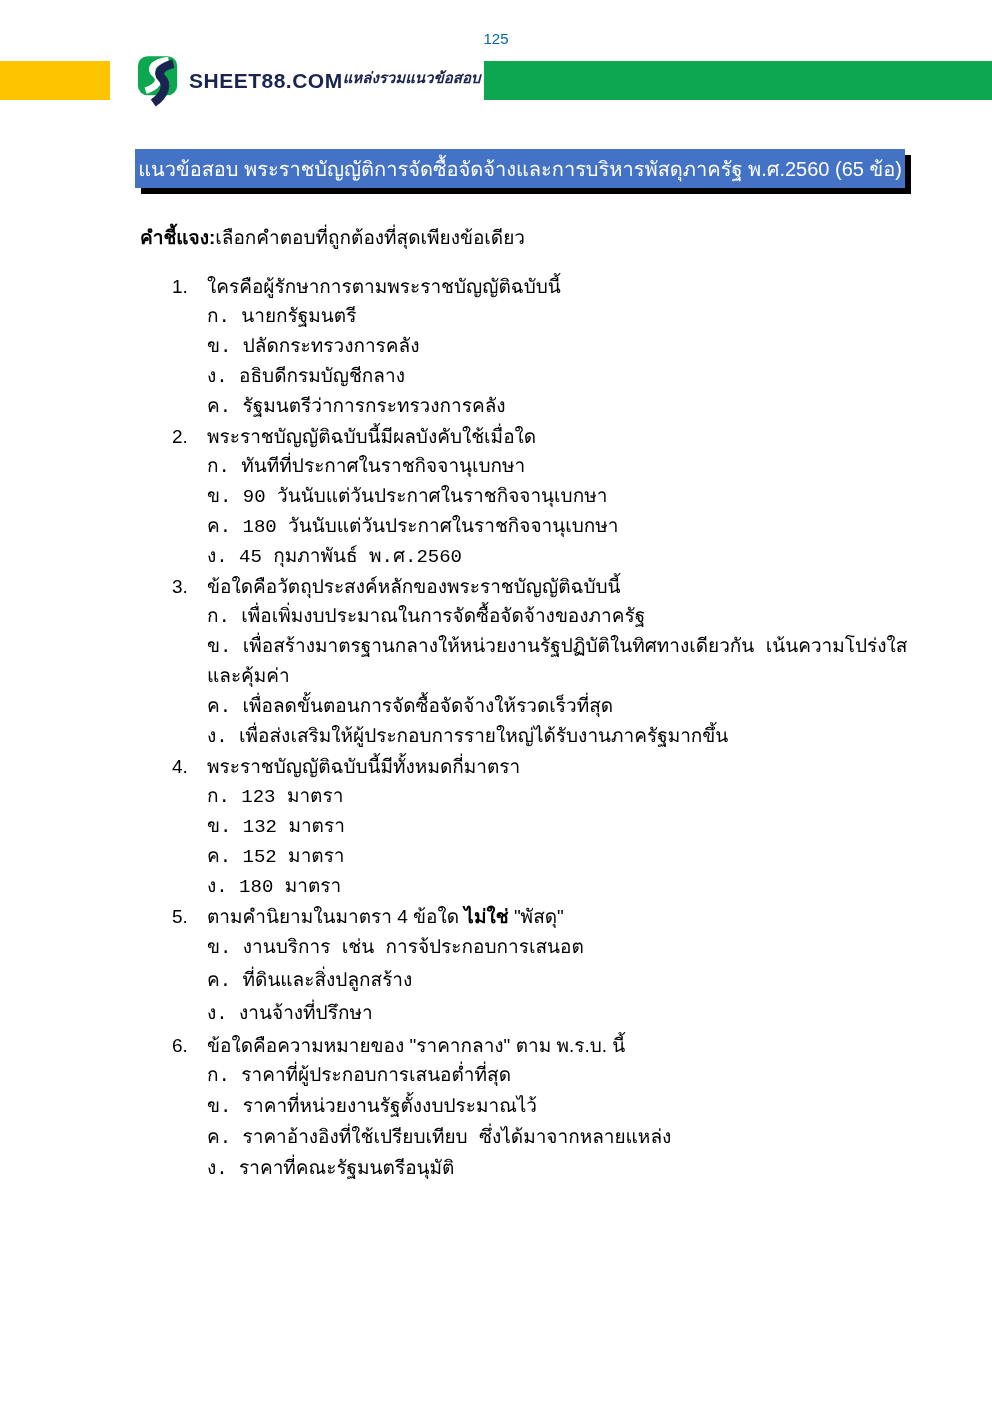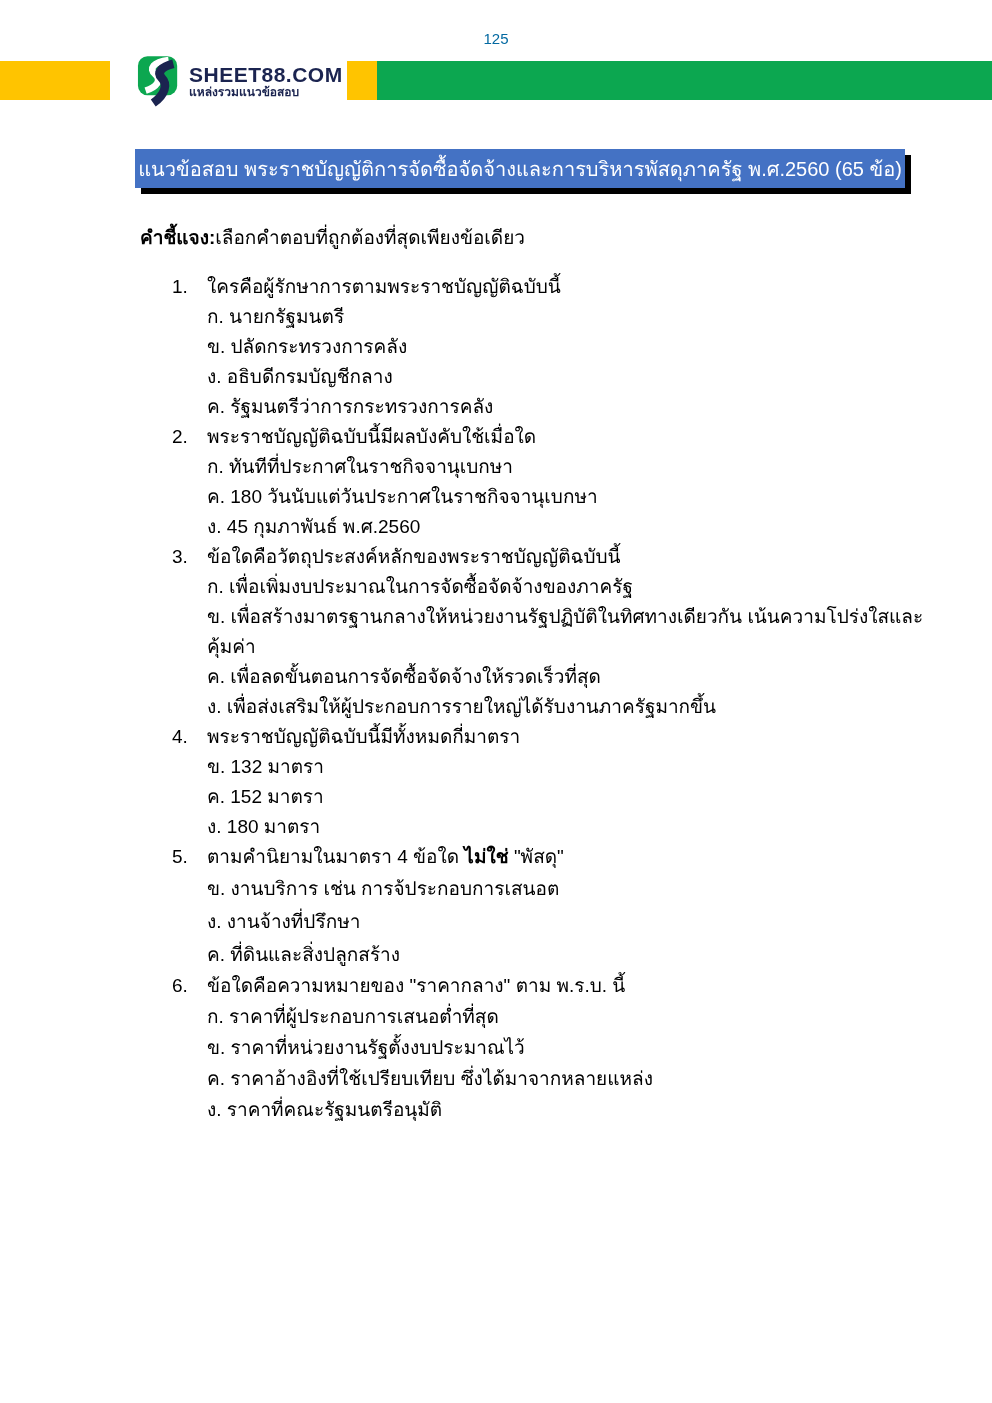--- a/index.html
+++ b/index.html
@@ -15,41 +15,41 @@
   .header-band{position:absolute;top:61px;left:0;width:100%;height:39px;}
   .bar{position:absolute;top:0;height:39px;}
   .bar-yellow-left{left:0;width:110px;background:var(--yellow);}
   .bar-yellow-mid{left:327px;width:50px;background:var(--yellow);}
   .bar-green{left:377px;right:0;background:var(--green);}
   .logo{
     position:absolute;left:133px;top:-6px;height:52px;display:flex;align-items:center;gap:8px;
     background:#fff;padding:0 4px;
   }
   .logo-icon{width:44px;height:52px;flex:0 0 auto;}
-  .logo-text{display:flex;flex-direction:column;line-height:1.05;}
+  .logo-text{display:flex;flex-direction:row;line-height:1.05;}
   .logo-name{font-size:21px;font-weight:bold;color:var(--navy);letter-spacing:0.5px;}
-  .logo-tagline{font-size:12px;font-weight:bold;color:var(--navy);}
+  .logo-tagline{font-size:15px;font-weight:bold;color:var(--navy);font-style:italic;}
   
   .title-bar{
     position:absolute;left:135px;top:149px;width:770px;height:39px;
     background:var(--blue);box-shadow:6px 6px 0 #000;
     display:flex;align-items:center;justify-content:center;
   }
   .title-bar span{
     color:#fff;font-size:20px;white-space:nowrap;
   }
   
   .instructions{position:absolute;left:140px;top:222px;font-size:19px;}
   .instructions b{}
   
   .questions{position:absolute;left:172px;top:272px;width:760px;font-size:19px;}
   .q-head{display:flex;line-height:30px;}
   .q-num{width:35px;flex:0 0 auto;}
   .q-text{flex:1;}
-  .option{margin-left:35px;line-height:30px;}
+  .option{margin-left:35px;line-height:30px;font-family:Liberation Mono, monospace;}
   .question.wide .option{line-height:33px;}
   .question.wide2 .option{line-height:31px;}
 </style>
 </head>
 <body style="--yellow: #FFC400; --green: #0CA750; --navy: #1B2450; --blue: #4472C4;">
 
 <div class="page-number">125</div>
 
 <div class="header-band">
   <div class="bar bar-yellow-left"></div>
@@ -88,53 +88,55 @@
     <div class="option">ง. อธิบดีกรมบัญชีกลาง</div>
     <div class="option">ค. รัฐมนตรีว่าการกระทรวงการคลัง</div>
   </div>
 
   <div class="question">
     <div class="q-head">
       <span class="q-num">2.</span>
       <span class="q-text"><span>พระราชบัญญัติฉบับนี้มีผลบังคับใช้เมื่อใด</span></span>
     </div>
     <div class="option">ก. ทันทีที่ประกาศในราชกิจจานุเบกษา</div>
+    <div class="option">ข. 90 วันนับแต่วันประกาศในราชกิจจานุเบกษา</div>
     <div class="option">ค. 180 วันนับแต่วันประกาศในราชกิจจานุเบกษา</div>
     <div class="option">ง. 45 กุมภาพันธ์ พ.ศ.2560</div>
   </div>
 
   <div class="question">
     <div class="q-head">
       <span class="q-num">3.</span>
       <span class="q-text"><span>ข้อใดคือวัตถุประสงค์หลักของพระราชบัญญัติฉบับนี้</span></span>
     </div>
     <div class="option">ก. เพื่อเพิ่มงบประมาณในการจัดซื้อจัดจ้างของภาครัฐ</div>
     <div class="option">ข. เพื่อสร้างมาตรฐานกลางให้หน่วยงานรัฐปฏิบัติในทิศทางเดียวกัน เน้นความโปร่งใสและคุ้มค่า</div>
     <div class="option">ค. เพื่อลดขั้นตอนการจัดซื้อจัดจ้างให้รวดเร็วที่สุด</div>
     <div class="option">ง. เพื่อส่งเสริมให้ผู้ประกอบการรายใหญ่ได้รับงานภาครัฐมากขึ้น</div>
   </div>
 
   <div class="question">
     <div class="q-head">
       <span class="q-num">4.</span>
       <span class="q-text"><span>พระราชบัญญัติฉบับนี้มีทั้งหมดกี่มาตรา</span></span>
     </div>
+    <div class="option">ก. 123 มาตรา</div>
     <div class="option">ข. 132 มาตรา</div>
     <div class="option">ค. 152 มาตรา</div>
     <div class="option">ง. 180 มาตรา</div>
   </div>
 
   <div class="question wide">
     <div class="q-head">
       <span class="q-num">5.</span>
       <span class="q-text"><span>ตามคำนิยามในมาตรา 4 ข้อใด</span> <b>ไม่ใช่</b> <span>"พัสดุ"</span></span>
     </div>
     <div class="option">ข. งานบริการ เช่น การจ้ประกอบการเสนอต</div>
+    <div class="option">ค. ที่ดินและสิ่งปลูกสร้าง</div>
     <div class="option">ง. งานจ้างที่ปรึกษา</div>
-    <div class="option">ค. ที่ดินและสิ่งปลูกสร้าง</div>
   </div>
 
   <div class="question wide2">
     <div class="q-head">
       <span class="q-num">6.</span>
       <span class="q-text"><span>ข้อใดคือความหมายของ "ราคากลาง" ตาม พ.ร.บ. นี้</span></span>
     </div>
     <div class="option">ก. ราคาที่ผู้ประกอบการเสนอต่ำที่สุด</div>
     <div class="option">ข. ราคาที่หน่วยงานรัฐตั้งงบประมาณไว้</div>
     <div class="option">ค. ราคาอ้างอิงที่ใช้เปรียบเทียบ ซึ่งได้มาจากหลายแหล่ง</div>

